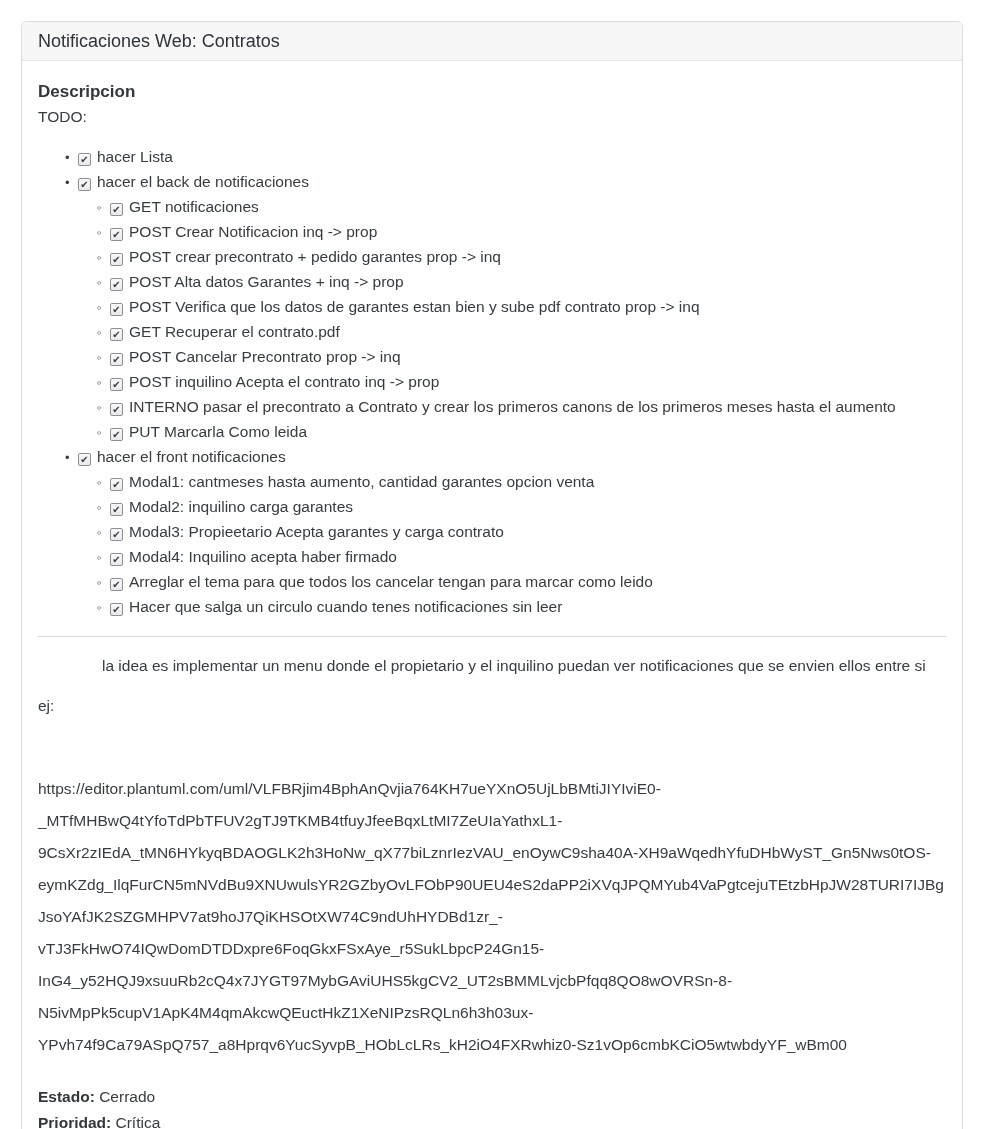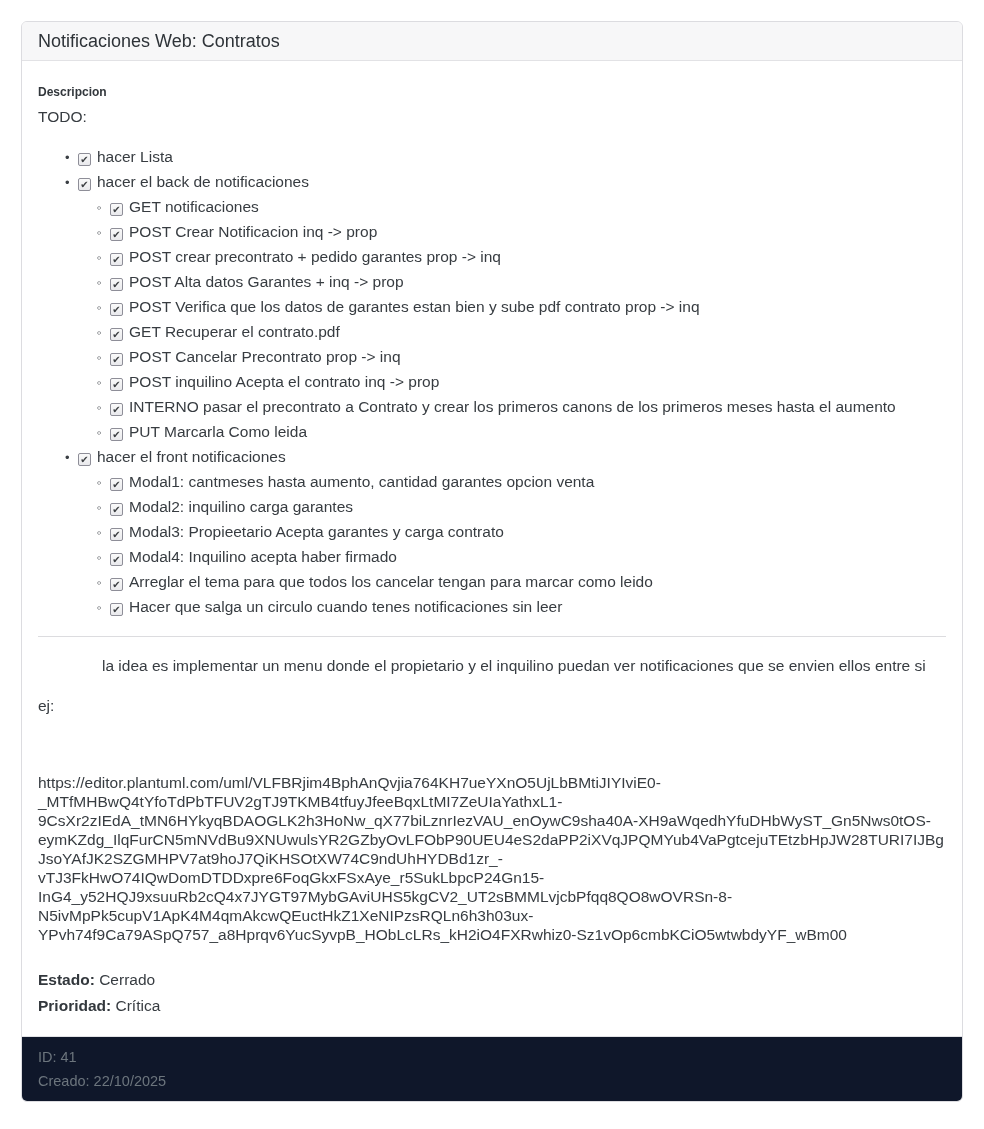--- a/index.html
+++ b/index.html
@@ -33,21 +33,21 @@
 
   .card-body {
     padding: 16px;
     font-size: 15.5px;
     line-height: 24px;
   }
 
   .desc-label {
     margin: 4px 0 2px 0;
     font-weight: 700;
-    font-size: 12px;
+    font-size: 17px;
     line-height: 22px;
     color: #32373c;
   }
   .todo-intro { margin: 0 0 16px 0; }
 
   ul.todo, ul.todo-sub {
     list-style: none;
     margin: 0;
     padding: 0;
   }
@@ -85,21 +85,21 @@
 
   .note {
     margin: 0;
     line-height: 26px;
     text-indent: 64px;
   }
   .example { margin: 14px 0 0 0; line-height: 26px; }
 
   .url {
     margin: 54px 0 24px 0;
-    line-height: 19px;
+    line-height: 32px;
     overflow-wrap: anywhere;
     word-break: break-word;
   }
 
   .meta-line { margin: 0 0 2px 0; line-height: 24px; }
   .meta-line strong { font-weight: 700; color: #32373c; }
 
   .card-footer {
     background: #0f172a;
     border-top: 1px solid #e2e2e5;

